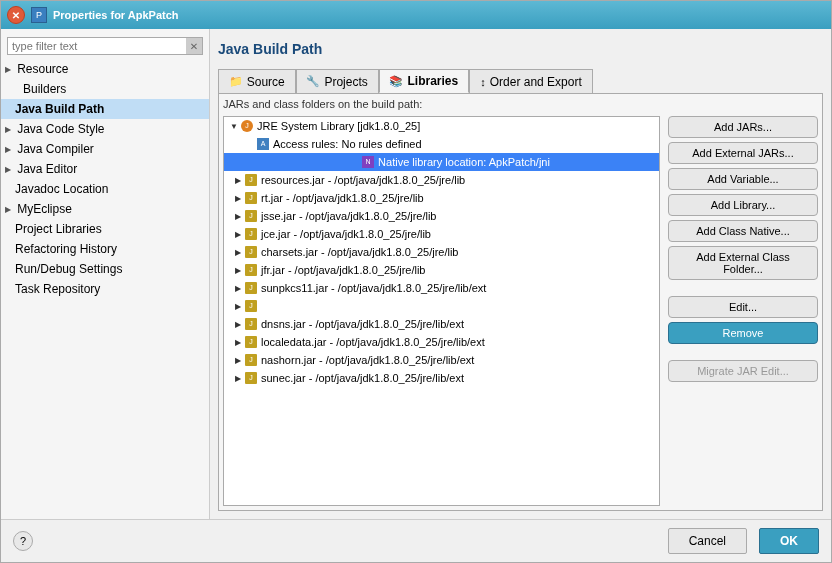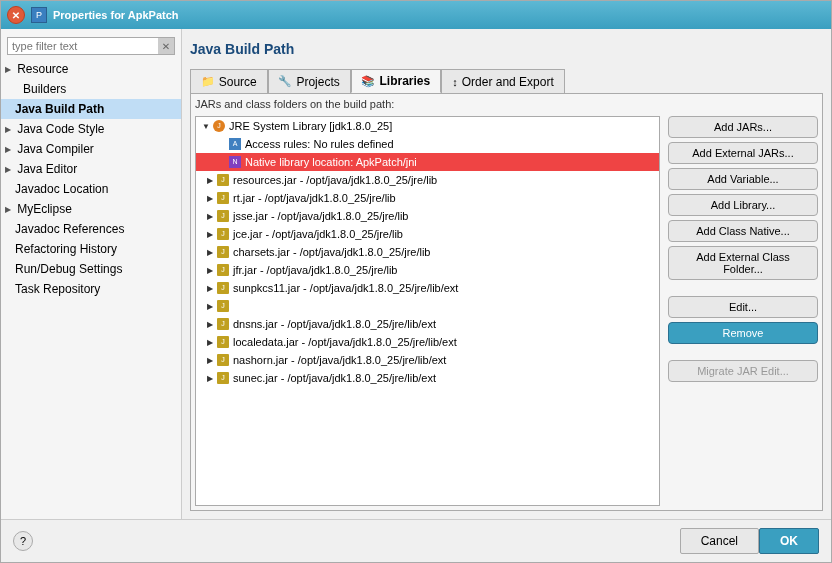--- a/index.html
+++ b/index.html
@@ -10,21 +10,21 @@
     
     .titlebar { background: linear-gradient(to bottom, #5db8d4, #3a9fc0); height: 28px; display: flex; align-items: center; padding: 0 6px; gap: 6px; }
     .titlebar-close { width: 18px; height: 18px; background: #e05a3a; border-radius: 50%; border: 1px solid #c04020; display: flex; align-items: center; justify-content: center; color: white; font-size: 10px; font-weight: bold; cursor: pointer; }
     .titlebar-icon { width: 16px; height: 16px; background: #3a7fc0; border: 1px solid #2a6090; display: flex; align-items: center; justify-content: center; color: white; font-size: 9px; }
     .titlebar-title { color: white; font-size: 11px; font-weight: bold; }
 
     
     .main-content { display: flex; flex: 1; overflow: hidden; }
 
     
-    .sidebar { width: 181px; background: #f5f5f5; border-right: 1px solid #ccc; display: flex; flex-direction: column; padding: 4px 0; }
+    .sidebar { width: 209px; background: #f5f5f5; border-right: 1px solid #ccc; display: flex; flex-direction: column; padding: 4px 0; }
     .filter-box { display: flex; align-items: center; margin: 4px 6px; border: 1px solid #aaa; background: white; }
     .filter-input { flex: 1; border: none; outline: none; padding: 2px 4px; font-size: 11px; color: #999; background: transparent; }
     .filter-clear { width: 16px; height: 16px; background: #ccc; border: none; cursor: pointer; display: flex; align-items: center; justify-content: center; font-size: 10px; color: #666; }
 
     .sidebar-item { padding: 3px 8px 3px 14px; cursor: pointer; display: flex; align-items: center; gap: 4px; }
     .sidebar-item.selected { background: #c0ddf5; }
     .sidebar-item.bold { font-weight: bold; }
     .sidebar-item .arrow { font-size: 8px; color: #555; margin-right: 2px; }
     .sidebar-item.has-arrow { padding-left: 4px; }
 
@@ -39,37 +39,37 @@
 
     
     .content-area { border: 1px solid #aaa; background: #f5f5f5; flex: 1; display: flex; flex-direction: column; padding: 4px; }
     .content-desc { font-size: 11px; margin-bottom: 6px; color: #333; }
 
     .tree-buttons { display: flex; gap: 8px; flex: 1; overflow: hidden; }
     .tree-panel { flex: 1; border: 1px solid #aaa; background: white; overflow-y: auto; }
 
     
     .tree-item { display: flex; align-items: center; padding: 2px 4px; cursor: pointer; white-space: nowrap; }
-    .tree-item.selected { background: #ef4444; color: white; }
+    .tree-item.selected { background: #3b82f6; color: white; justify-content: center; }
     .tree-item .expander { width: 12px; height: 12px; display: inline-flex; align-items: center; justify-content: center; font-size: 8px; color: #333; }
     .tree-item.selected .expander { color: white; }
     .tree-item .item-icon { width: 14px; height: 14px; margin-right: 3px; display: inline-flex; align-items: center; justify-content: center; font-size: 10px; }
     .tree-item .item-text { font-size: 11px; }
 
     
     .buttons-panel { width: 150px; display: flex; flex-direction: column; gap: 4px; }
     .btn { padding: 4px 8px; border: 1px solid #aaa; background: #e8e8e8; cursor: pointer; font-size: 11px; text-align: center; border-radius: 4px; }
     .btn.disabled { color: #999; cursor: default; }
     .btn.primary { background: #3a9fc0; color: white; border-color: #2a7090; }
 
     
     .bottom-bar { display: flex; align-items: center; justify-content: space-between; padding: 8px 12px; border-top: 1px solid #ccc; background: #f0f0f0; }
     .bottom-left { display: flex; align-items: center; }
     .help-btn { width: 20px; height: 20px; border-radius: 50%; border: 1px solid #aaa; background: #e8e8e8; display: flex; align-items: center; justify-content: center; font-size: 11px; cursor: pointer; }
-    .bottom-right { display: flex; gap: 0; padding-left: 44px; }
+    .bottom-right { display: flex; gap: 12px; padding-left: 44px; }
     .dialog-btn { padding: 5px 20px; border: 1px solid #aaa; background: #e8e8e8; cursor: pointer; font-size: 12px; border-radius: 2px; }
     .dialog-btn.ok { background: #3a9fc0; color: white; border-color: #2a7090; font-weight: bold; }
 
     
     .icon-jar { background: #c0a020; width: 12px; height: 12px; border-radius: 1px; display: inline-block; font-size: 7px; color: white; text-align: center; line-height: 12px; }
     .icon-jre { background: #e08020; width: 12px; height: 12px; border-radius: 50%; display: inline-block; font-size: 7px; color: white; text-align: center; line-height: 12px; }
     .icon-rule { background: #4080c0; width: 12px; height: 12px; display: inline-block; font-size: 7px; color: white; text-align: center; line-height: 12px; }
     .icon-native { background: #8040c0; width: 12px; height: 12px; display: inline-block; font-size: 7px; color: white; text-align: center; line-height: 12px; }
   </style>
 </head>
@@ -114,21 +114,21 @@
         <span>Java Editor</span>
       </div>
       <div class="sidebar-item">
         <span>Javadoc Location</span>
       </div>
       <div class="sidebar-item has-arrow">
         <span class="arrow">▶</span>
         <span>MyEclipse</span>
       </div>
       <div class="sidebar-item">
-        <span>Javadoc References</span>
+        <span>Project Libraries</span>
       </div>
       <div class="sidebar-item">
         <span>Refactoring History</span>
       </div>
       <div class="sidebar-item">
         <span>Run/Debug Settings</span>
       </div>
       <div class="sidebar-item">
         <span>Task Repository</span>
       </div>

